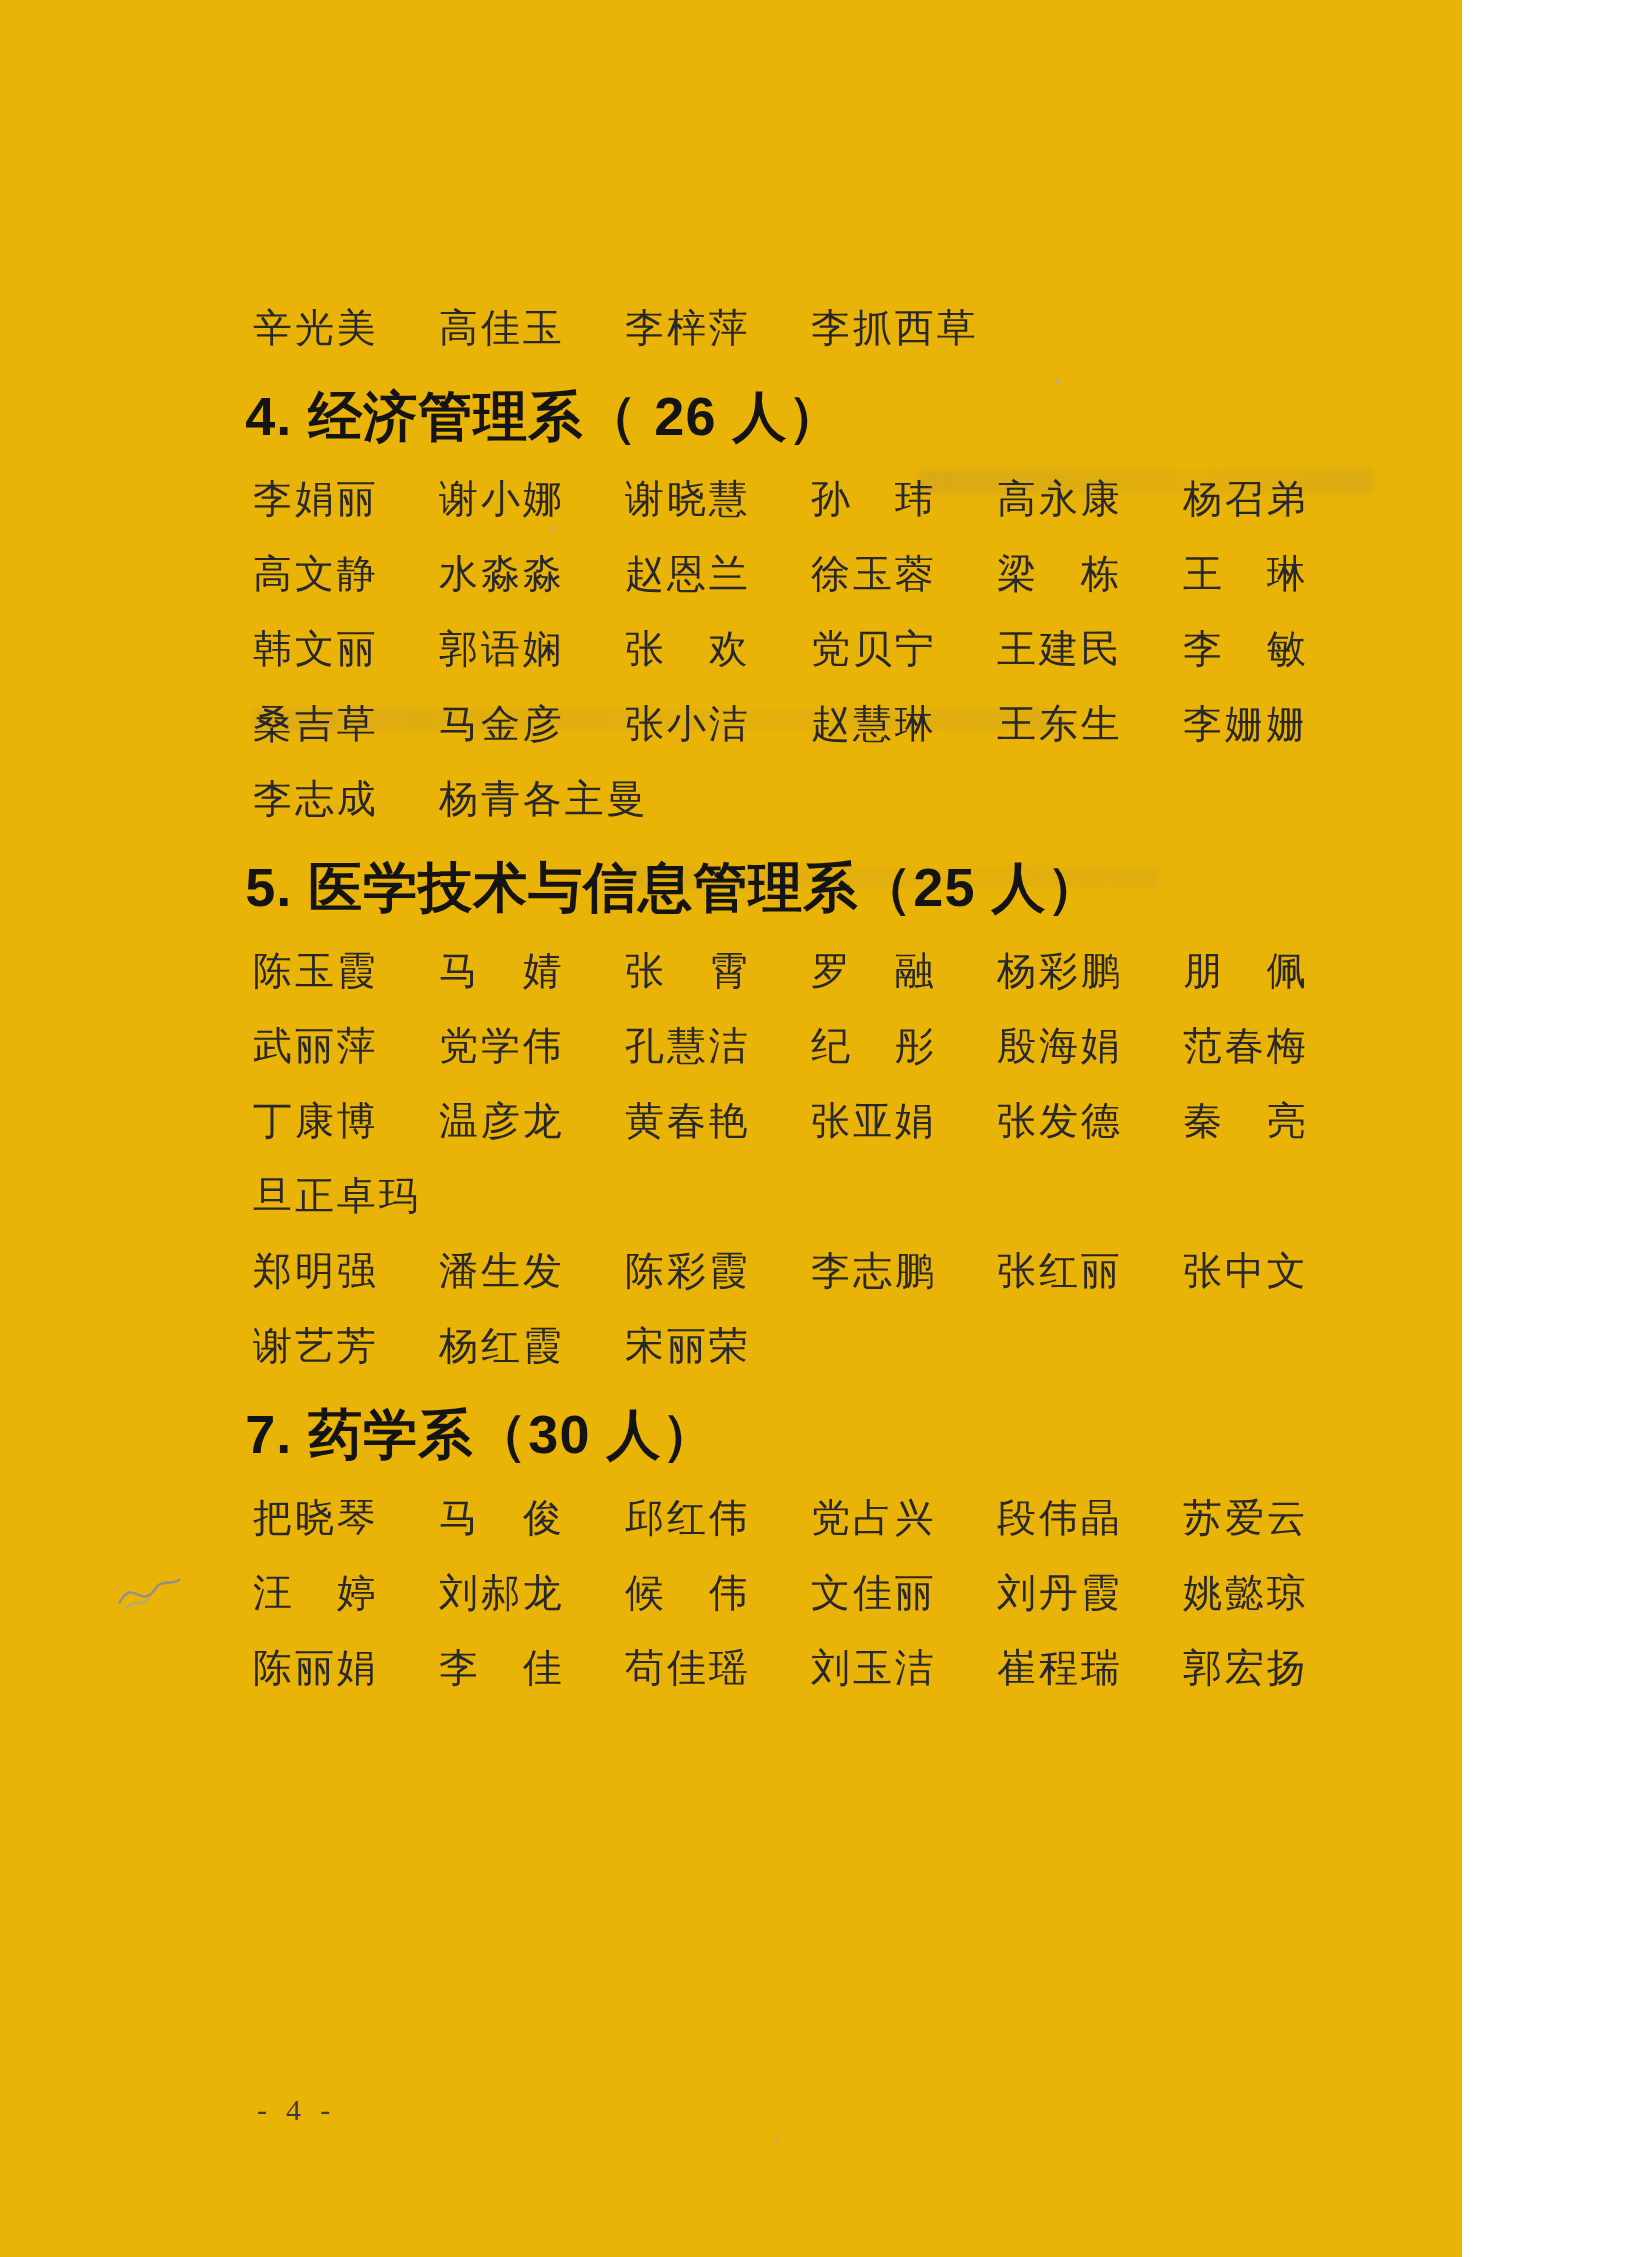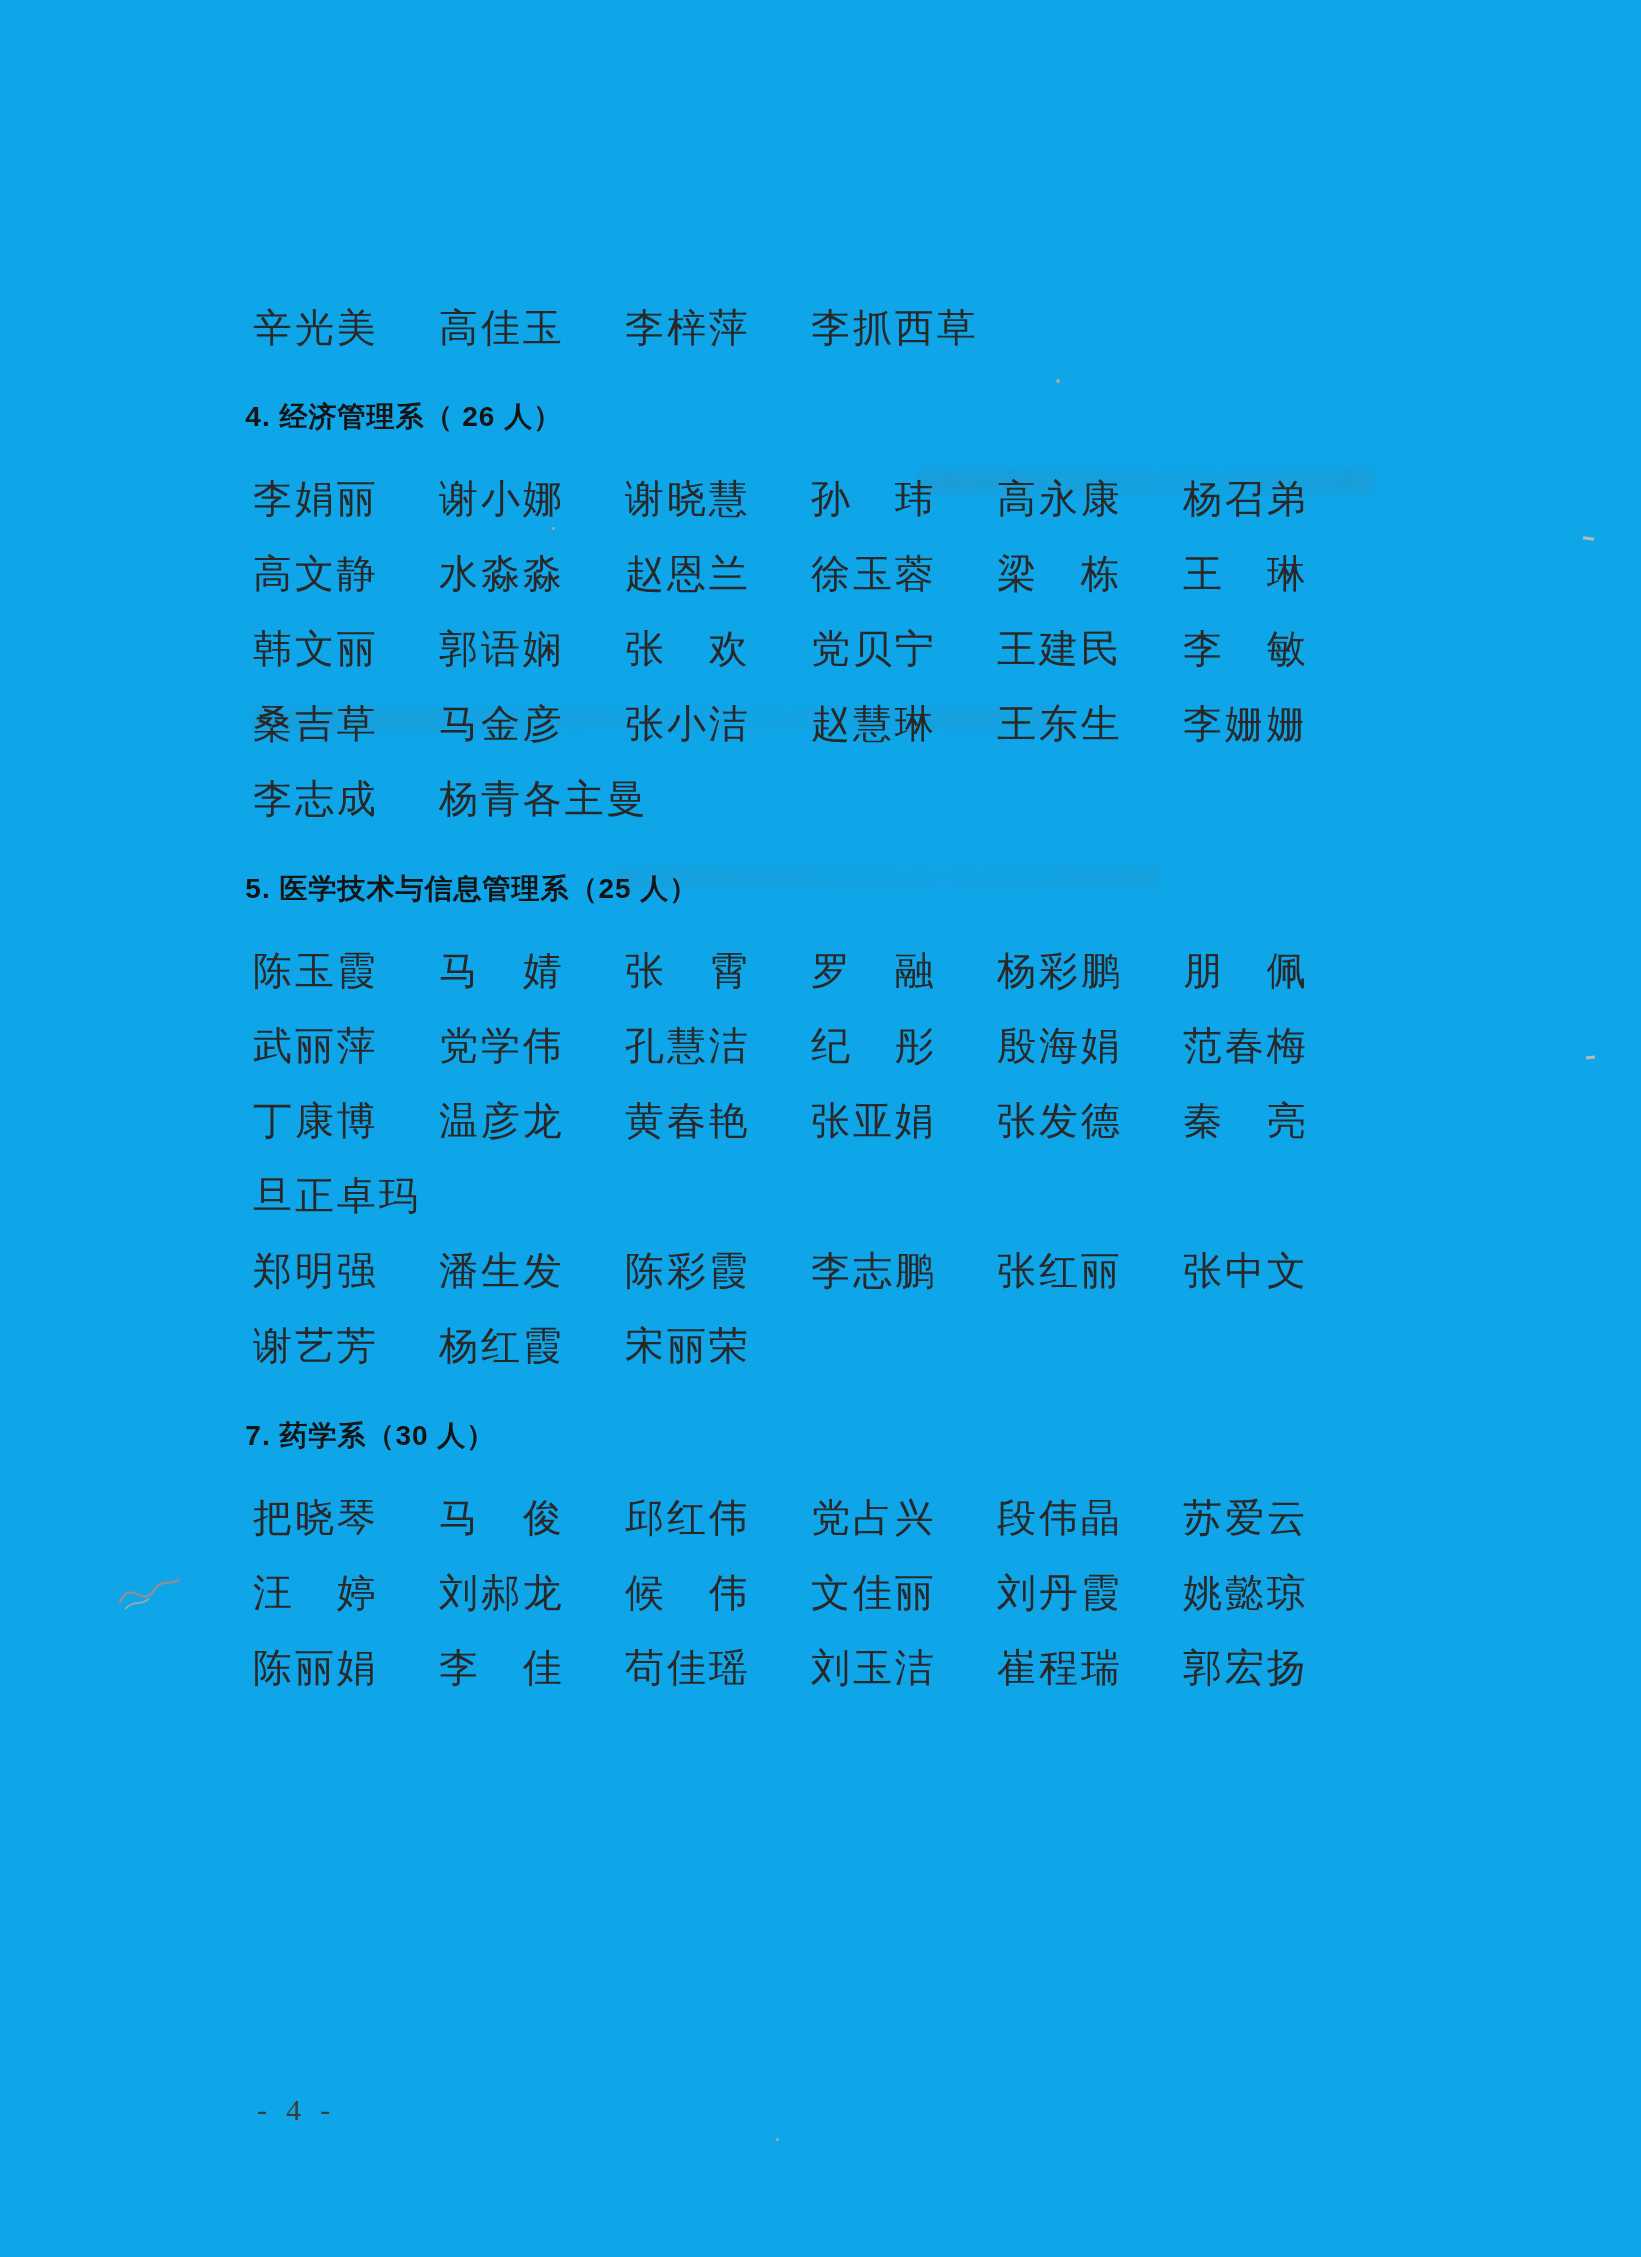--- a/index.html
+++ b/index.html
@@ -1,20 +1,20 @@
 <!DOCTYPE html>
 <html><head>
 <meta charset="utf-8">
 <style>
   html, body { margin: 0; padding: 0; background: #ffffff; }
   .page {
     position: relative;
-    width: 1641px;
+    width: 1462px;
     height: 2257px;
-    background: #0ea5e9;
+    background: #eab308;
     font-family: "Liberation Serif", "DejaVu Serif", serif;
     color: #2b2b2b;
     overflow: hidden;
   }
   .content {
     position: absolute;
     left: 253px;
     top: 290px;
     width: 1139px;
   }
@@ -34,21 +34,21 @@
   .section { margin: 0; }
   .heading {
     margin: 0;
     margin-left: -7.7px;
     height: 89px;
     padding-top: 7.7px;
     display: flex;
     align-items: center;
     font-family: "Liberation Sans", "DejaVu Sans", sans-serif;
     font-weight: 700;
-    font-size: 28px;
+    font-size: 54px;
     letter-spacing: 1px;
     color: #141414;
   }
   .page-number {
     position: absolute;
     left: 257px;
     top: 2093px;
     font-size: 30px;
     letter-spacing: 5.8px;
     color: #3a3a3a;

